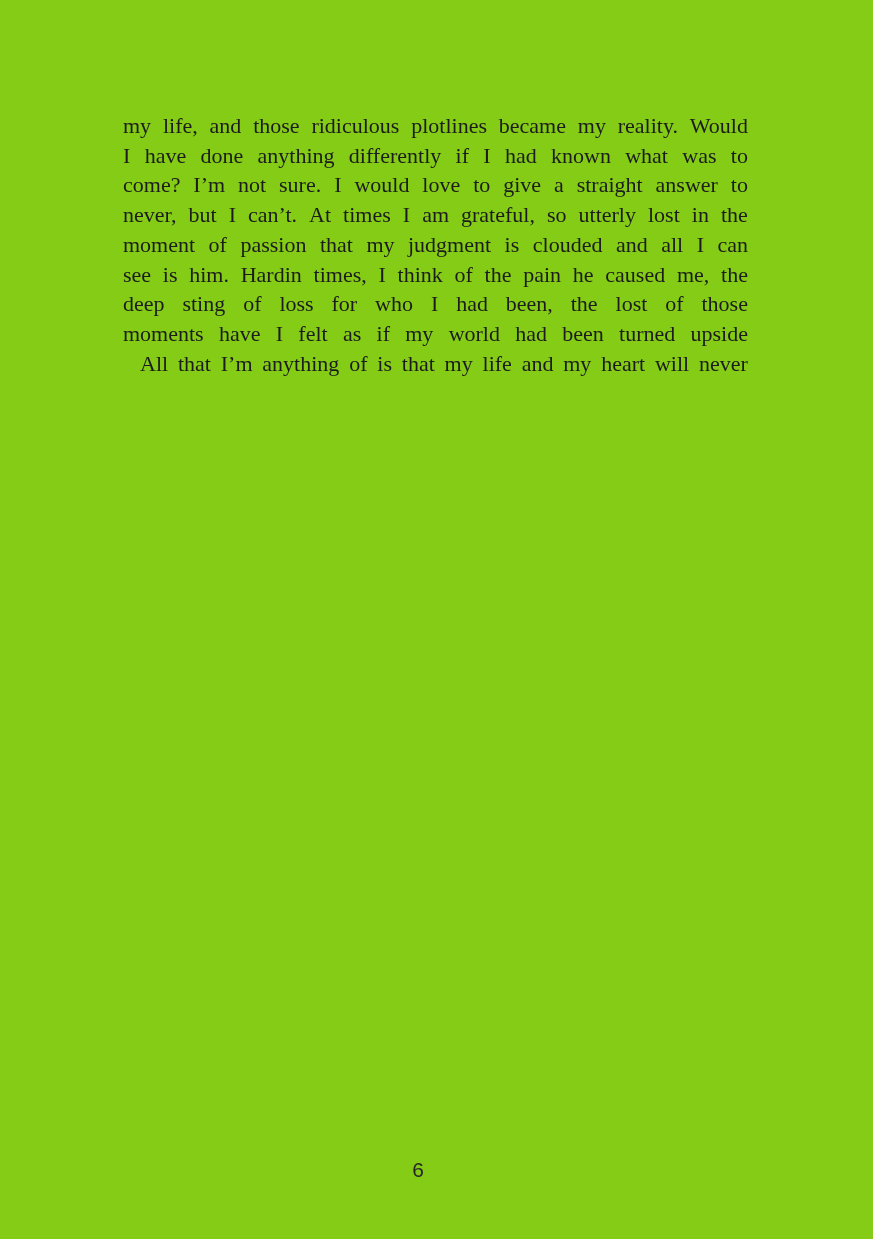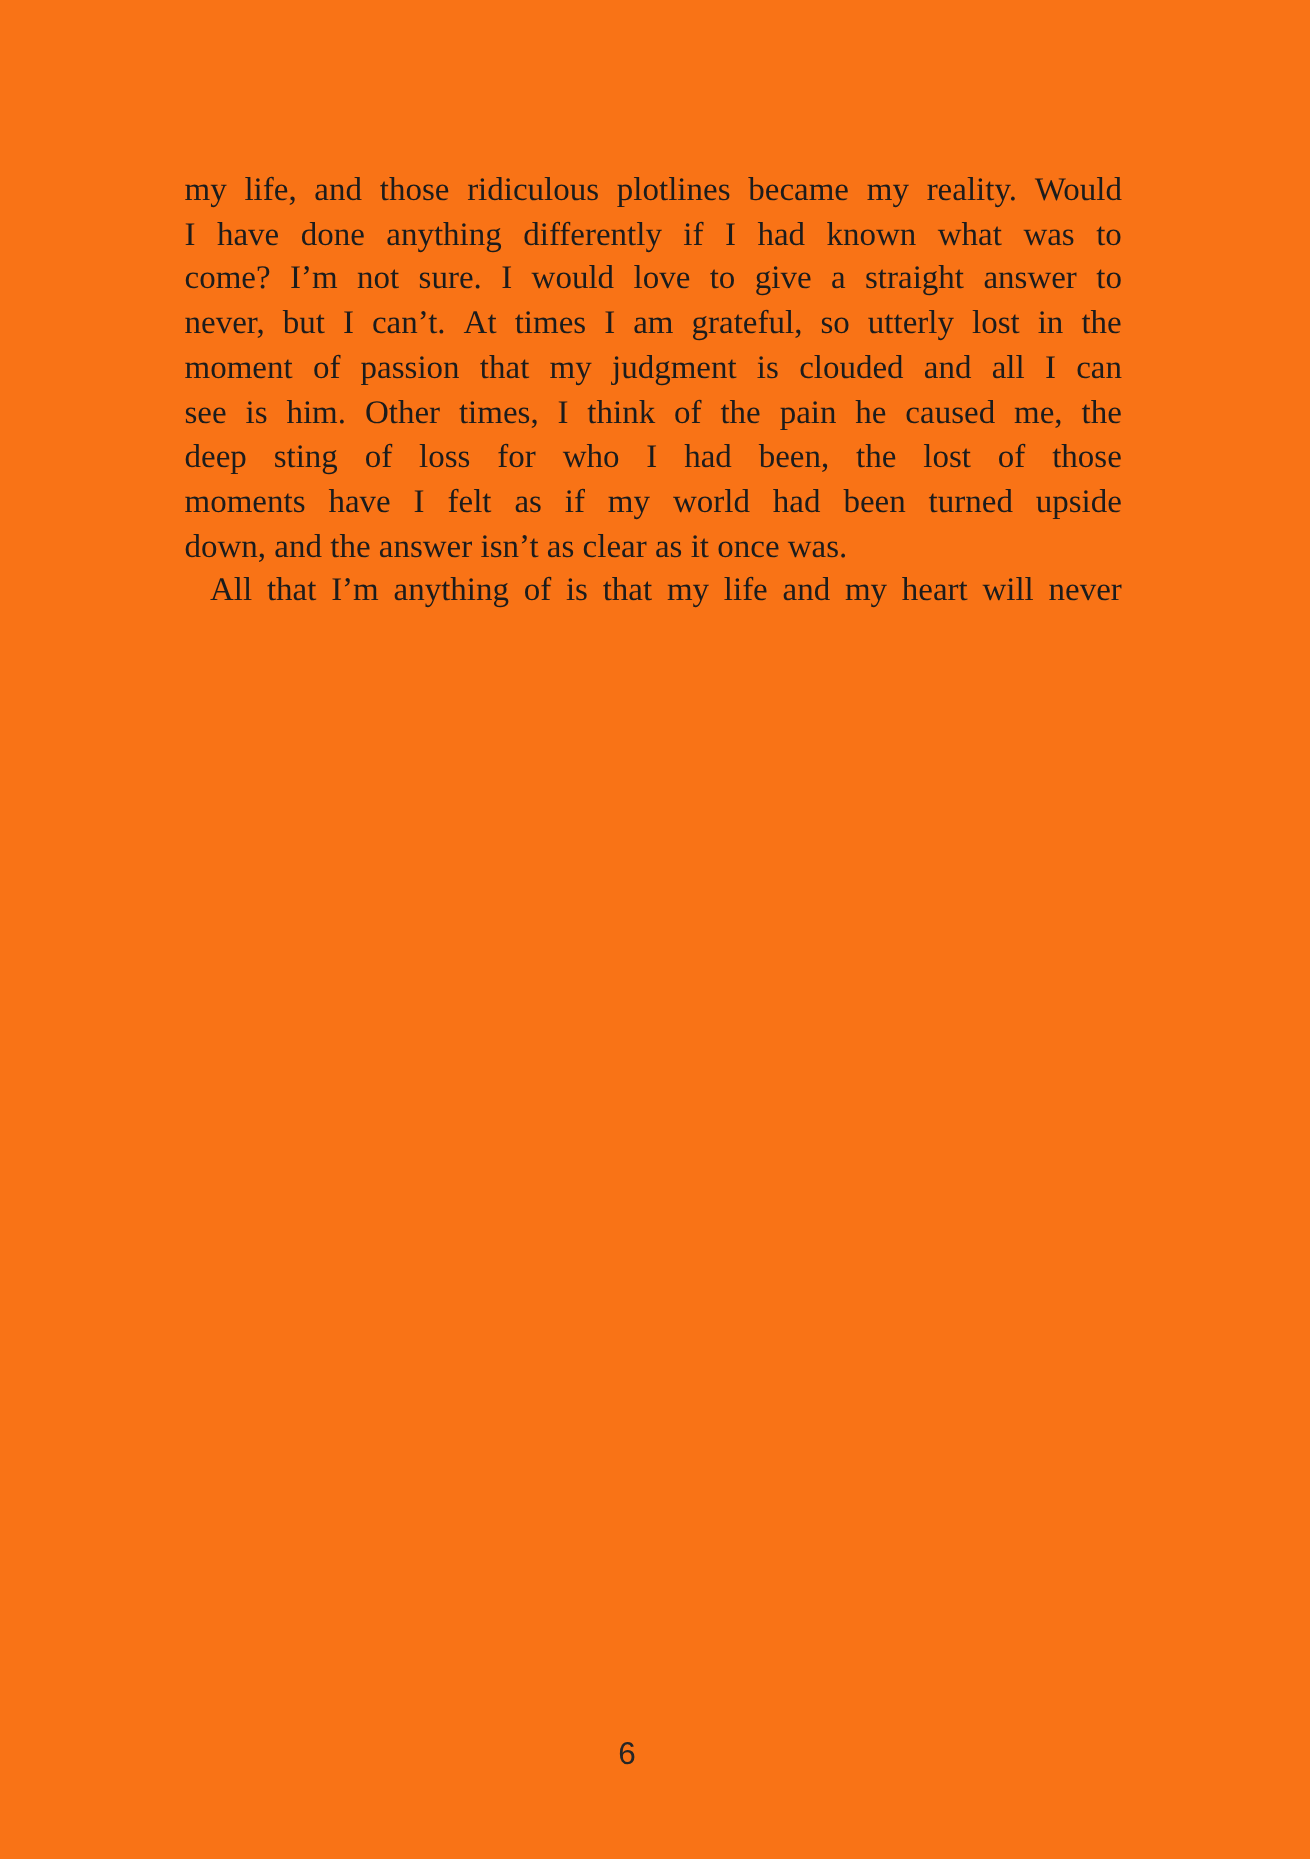--- a/index.html
+++ b/index.html
@@ -4,21 +4,21 @@
 <style>
   html, body {
     margin: 0;
     padding: 0;
     background: #ffffff;
   }
   .book-page {
     position: relative;
     width: 873px;
     height: 1239px;
-    background: #f97316;
+    background: #84cc16;
     overflow: hidden;
     font-family: "Liberation Serif", "DejaVu Serif", serif;
   }
   .text-block {
     position: absolute;
     left: 123px;
     top: 111px;
     width: 625px;
     font-size: 22px;
     color: #1c1c1c;
@@ -125,21 +125,21 @@
         <span>clouded</span>
         <span>and</span>
         <span>all</span>
         <span>I</span>
         <span>can</span>
       </div>
       <div class="line">
         <span>see</span>
         <span>is</span>
         <span>him.</span>
-        <span>Other</span>
+        <span>Hardin</span>
         <span>times,</span>
         <span>I</span>
         <span>think</span>
         <span>of</span>
         <span>the</span>
         <span>pain</span>
         <span>he</span>
         <span>caused</span>
         <span>me,</span>
         <span>the</span>
@@ -166,21 +166,20 @@
         <span>felt</span>
         <span>as</span>
         <span>if</span>
         <span>my</span>
         <span>world</span>
         <span>had</span>
         <span>been</span>
         <span>turned</span>
         <span>upside</span>
       </div>
-      <div class="line last">down, and the answer isn’t as clear as it once was.</div>
       <div class="line indent">
         <span>All</span>
         <span>that</span>
         <span>I’m</span>
         <span>anything</span>
         <span>of</span>
         <span>is</span>
         <span>that</span>
         <span>my</span>
         <span>life</span>

